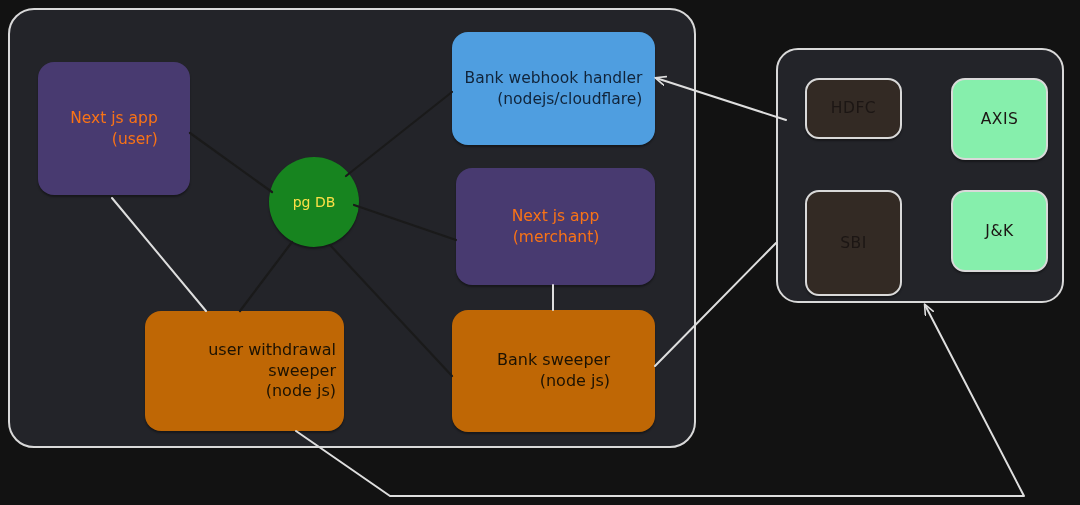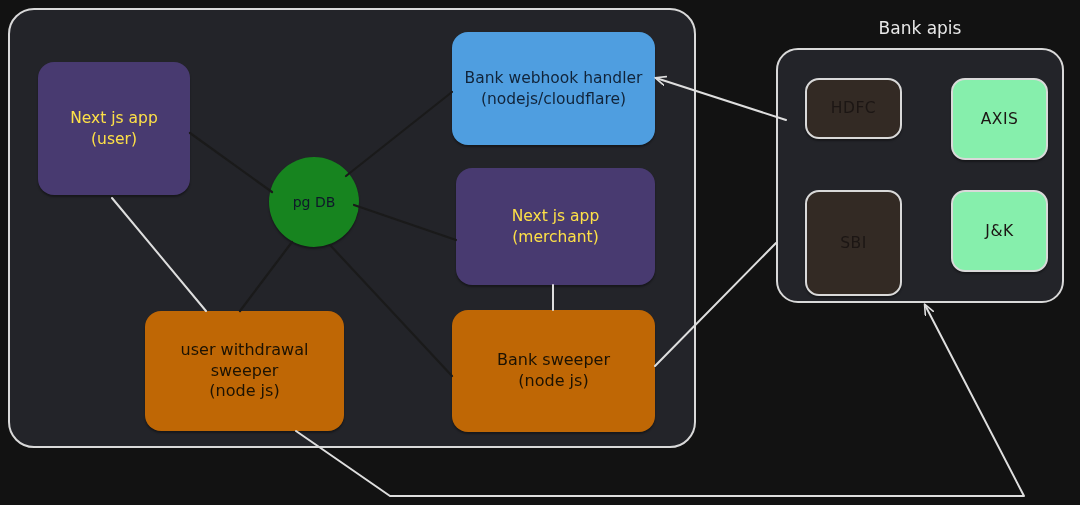--- a/index.html
+++ b/index.html
@@ -35,37 +35,37 @@
     background: #232429;
     border: 2.5px solid #d9d9d9;
     border-radius: 22px;
     z-index: 1;
   }
   .node {
     position: absolute;
     display: flex;
     align-items: center;
     justify-content: center;
-    text-align: center;
+    text-align: right;
     border-radius: 16px;
     z-index: 2;
     color: #151515;
     font-family: "DejaVu Sans", sans-serif;
     line-height: 1.3;
     padding: 6px 8px;
     white-space: pre-line;
     box-shadow: 0 2px 2px rgba(0,0,0,0.35);
   }
-  .node-purple { background: #483a70; color: #fde047; }
+  .node-purple { background: #483a70; color: #f97316; }
   .node-blue   { background: #4f9ee0; color: #11243a; }
   .node-orange { background: #bf6705; color: #1c1203; }
   .node-circle {
     background: #17841f;
     border-radius: 50%;
-    color: #0f172a;
+    color: #fde047;
   }
   .node-bank {
     background: #332a24;
     border: 2px solid #d9d9d9;
     border-radius: 14px;
     color: #1c1614;
     letter-spacing: 0.5px;
   }
   .group-title {
     position: absolute;
@@ -80,21 +80,20 @@
   .lbl-md { font-size: 15.5px; }
   .lbl-lg { font-size: 16px; }
 </style>
 </head>
 <body>
 
 <div id="canvas" style="width: 1080px; height: 505px; background: rgb(18, 18, 18);">
 
   <div class="outer-container" style="left: 8px; top: 8px; width: 688px; height: 440px; background: rgb(35, 36, 41); border-color: rgb(217, 217, 217);"></div>
 
-  <div class="group-title" style="left: 776px; top: 18px; width: 288px;">Bank apis</div>
   <div class="bank-container" style="left: 776px; top: 48px; width: 288px; height: 255px; background: rgb(35, 36, 41); border-color: rgb(217, 217, 217);"></div>
 
   <svg id="edges" viewBox="0 0 1080 505">
       <defs>
         <marker id="arrowhead" markerWidth="13" markerHeight="13" refX="10" refY="5" orient="auto" markerUnits="userSpaceOnUse">
           <path d="M0.5,0.5 L11,5 L0.5,9.5" fill="none" stroke="#dedede" stroke-width="1.6" stroke-linecap="round" stroke-linejoin="round"></path>
         </marker>
       </defs>
       <polyline points="190,133 272,192" fill="none" stroke="#1a1a1a" stroke-width="2.2" stroke-linecap="round" stroke-linejoin="round"></polyline>
       <polyline points="346,176 452,92" fill="none" stroke="#1a1a1a" stroke-width="2.2" stroke-linecap="round" stroke-linejoin="round"></polyline>

